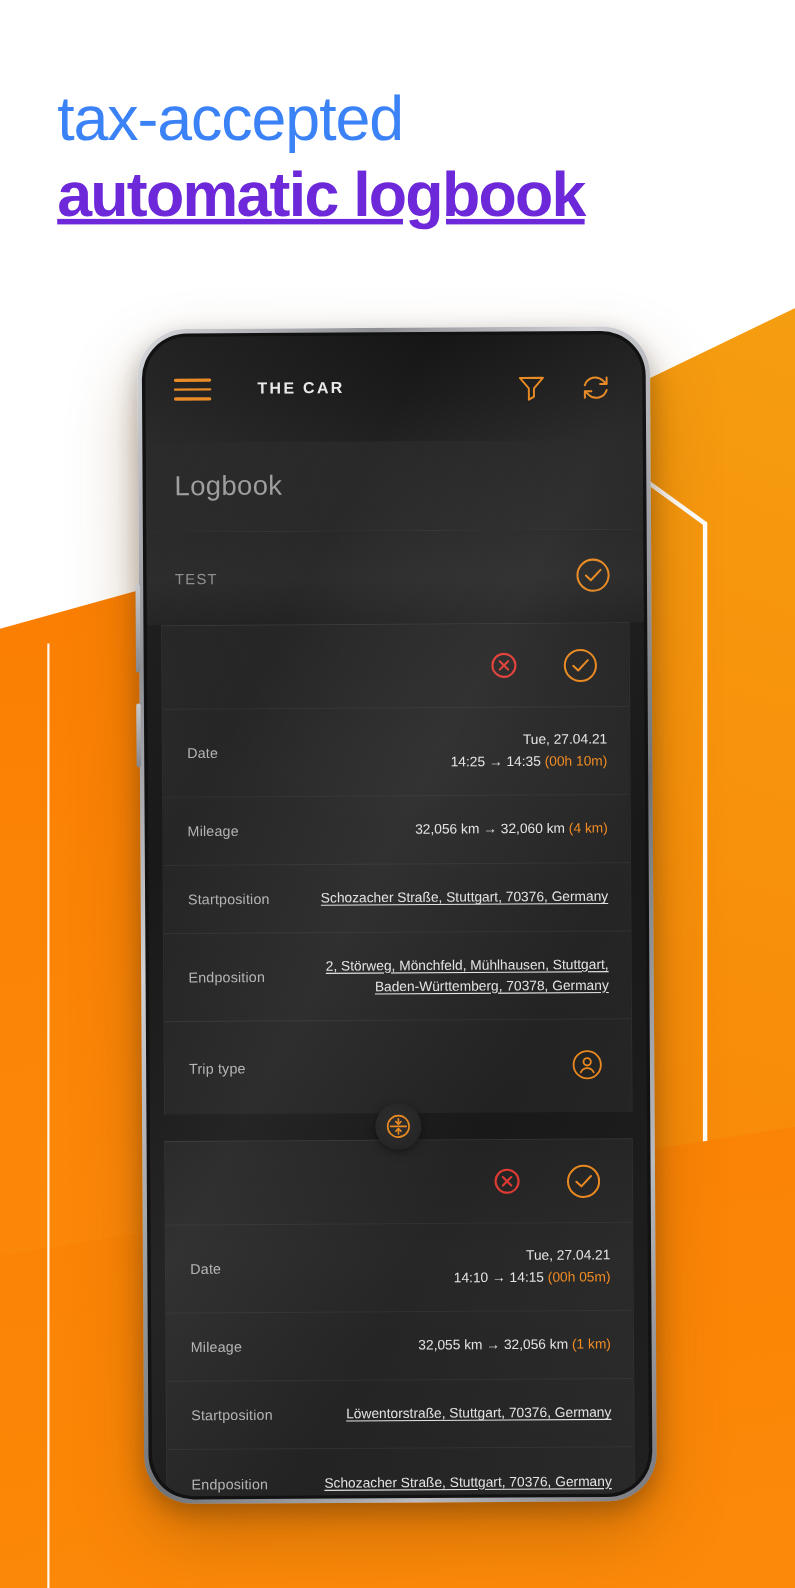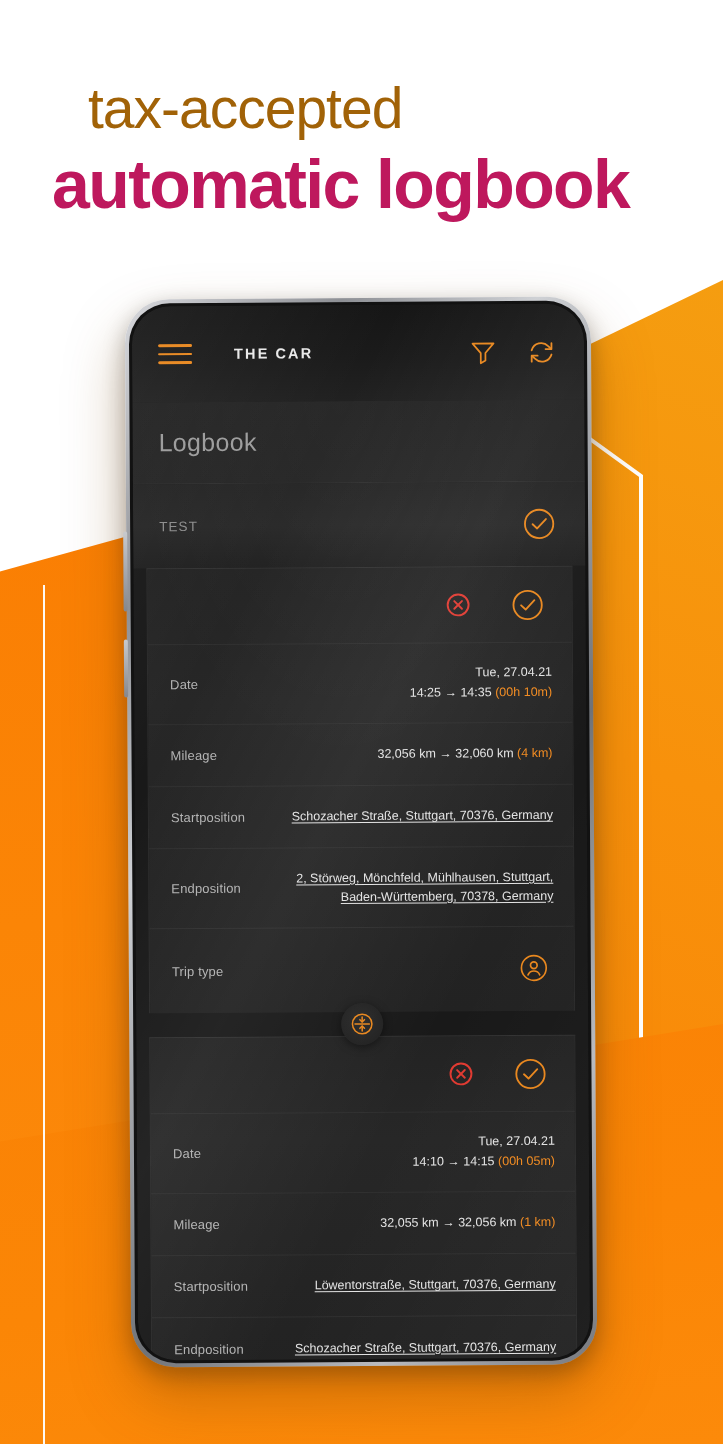--- a/index.html
+++ b/index.html
@@ -241,32 +241,32 @@
     background:radial-gradient(ellipse at 46% 0%, rgba(255,255,255,.035) 0%, rgba(255,255,255,0) 62%);
     pointer-events:none;
     z-index:20;
   }
 
   
   .headline { position:absolute; left:52px; top:78px; z-index:3; }
   .headline .line1 {
     font-size:57px;
     font-weight:300;
-    color:#a16207;
+    color:#3b82f6;
     letter-spacing:-1px;
     line-height:1.08;
-    margin-left:36px;
   }
   .headline .line2 {
-    font-size:68px;
+    font-size:57px;
     font-weight:bold;
-    color:#be185d;
+    color:#6d28d9;
     letter-spacing:-1.6px;
     line-height:1.12;
     margin-top:6px;
+    text-decoration:underline;
   }
 </style>
 </head>
 <body>
 
 <div class="bg">
   <div class="bg-right"></div>
   <svg class="bg-bracket" viewBox="0 0 200 1064" preserveAspectRatio="none">
     <polyline points="2,12 118,96 118,1064" fill="none" stroke="#ffffff" stroke-width="4"></polyline>
   </svg>

